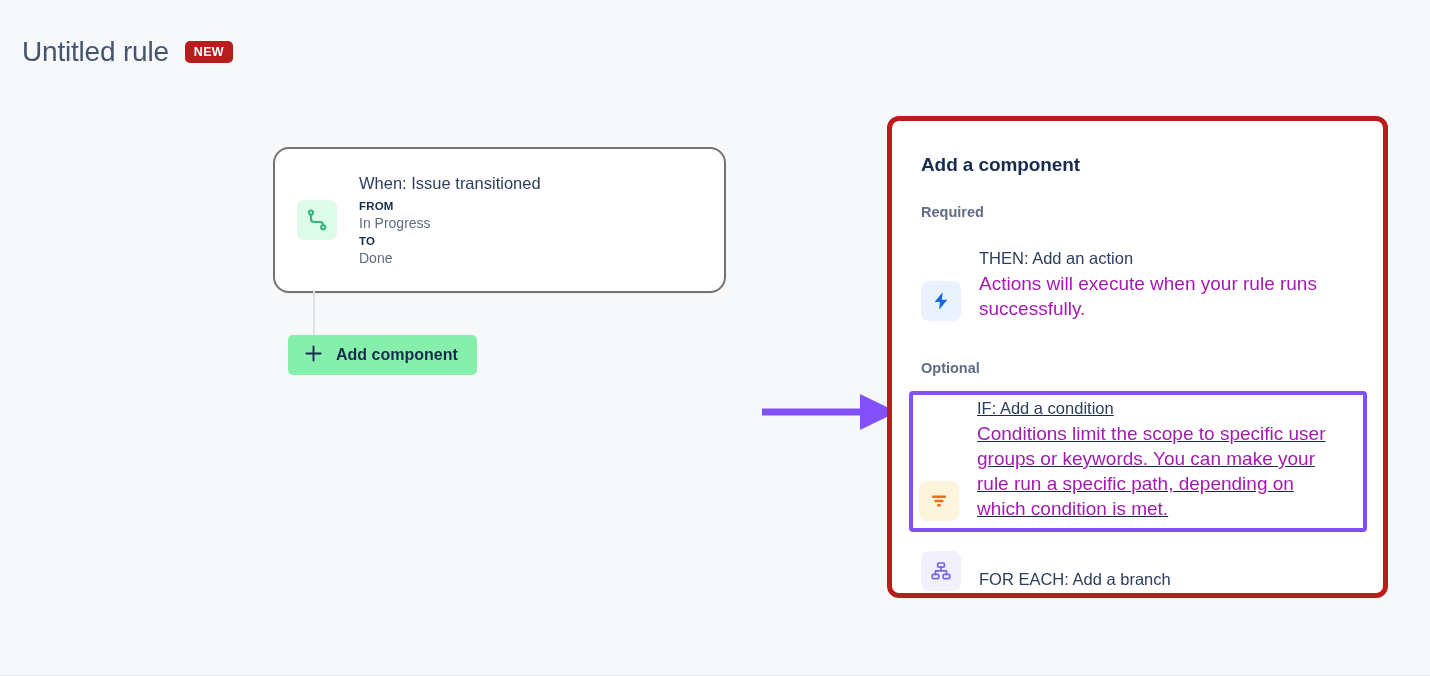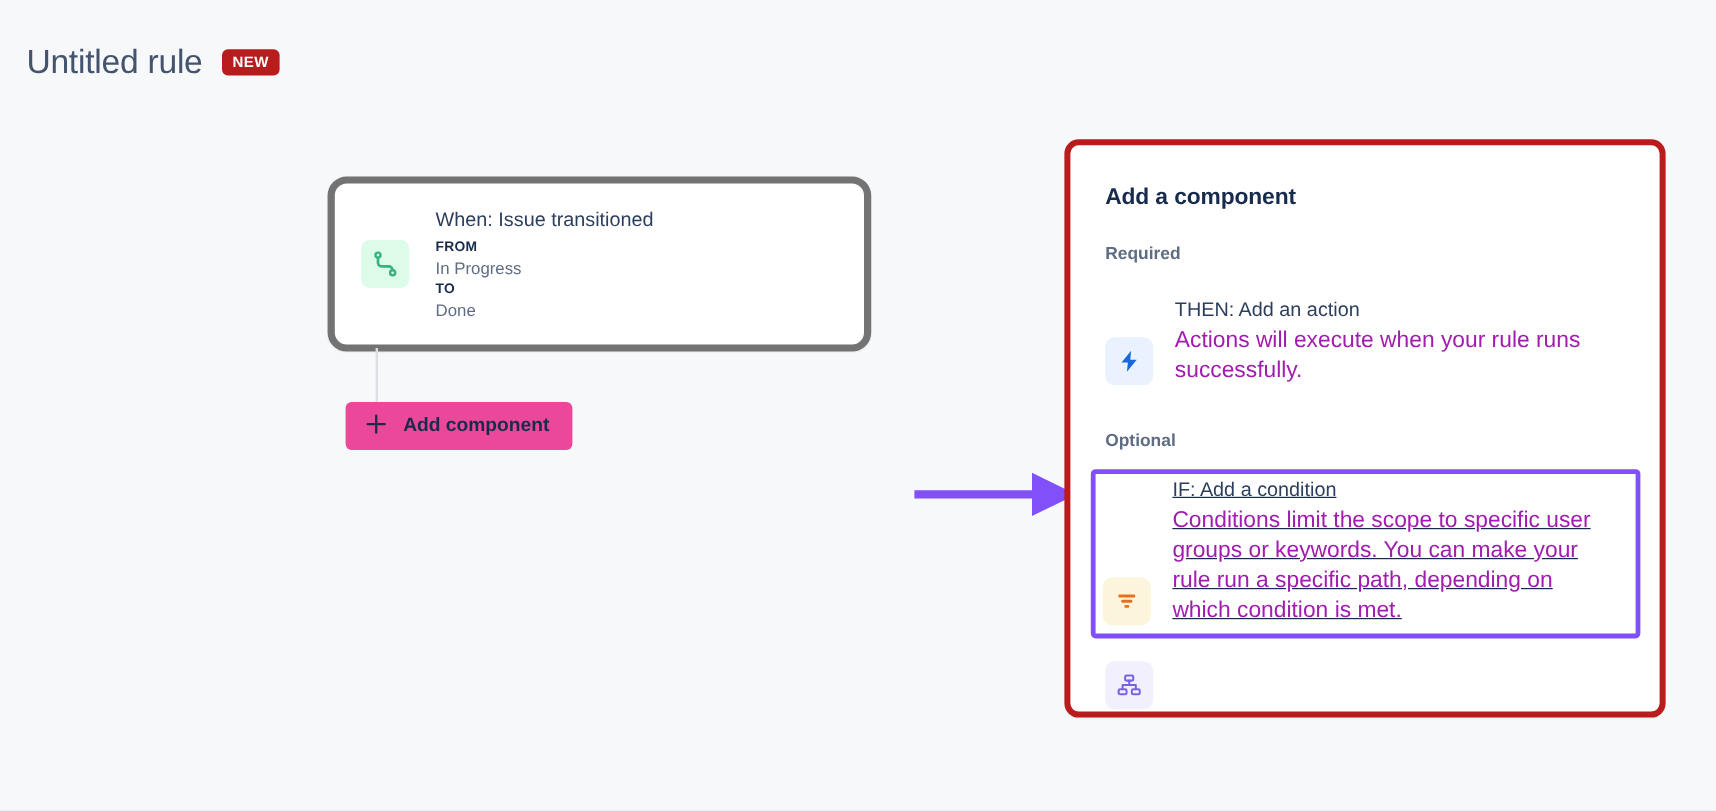--- a/index.html
+++ b/index.html
@@ -116,21 +116,21 @@
   
   .canvas { position: absolute; top: 104px; left: 0; right: 0; bottom: 0; }
 
   .trigger-card {
     position: absolute;
     left: 273px;
     top: 43px;
     width: 453px;
     height: 146px;
     background: #FFFFFF;
-    border: 6px solid #737373;
+    border: 2px solid #737373;
     border-radius: 16px;
     display: flex;
     align-items: center;
     padding-left: 22px;
     box-shadow: 0 1px 1px rgba(9,30,66,0.04);
   }
   .trigger-icon {
     width: 40px; height: 40px;
     border-radius: 7px;
     background: #DCFBE9;
@@ -167,21 +167,21 @@
     width: 1.5px;
     height: 48px;
     background: #DCDFE4;
   }
 
   .add-component-btn {
     position: absolute;
     left: 288px;
     top: 231px;
     height: 40px;
-    background: #ec4899;
+    background: #86efac;
     border: none;
     border-radius: 5px;
     display: flex;
     align-items: center;
     gap: 13px;
     padding: 0 19px 0 16px;
     cursor: pointer;
     font-family: inherit;
   }
   .add-component-label {
@@ -356,17 +356,18 @@
     <div class="comp-item" style="margin-top:6px;">
       <div class="comp-icon icon-branch">
         <svg width="22" height="22" viewBox="0 0 22 22" fill="none" aria-hidden="true">
           <rect x="7.6" y="3" width="6.8" height="4.2" rx="1.2" stroke="#7A63E0" stroke-width="1.7"></rect>
           <rect x="2.2" y="14.4" width="6.6" height="4.2" rx="1.2" stroke="#7A63E0" stroke-width="1.7"></rect>
           <rect x="13.2" y="14.4" width="6.6" height="4.2" rx="1.2" stroke="#7A63E0" stroke-width="1.7"></rect>
           <path d="M11 7.2 V10.8 M5.5 14.4 V10.8 H16.5 V14.4" stroke="#7A63E0" stroke-width="1.7" stroke-linecap="round" stroke-linejoin="round"></path>
         </svg>
       </div>
       <div class="comp-text">
+        <div class="comp-title">FOR EACH: Add a branch</div>
       </div>
     </div>
 
   </div>
 </div>
 
 </body></html>

